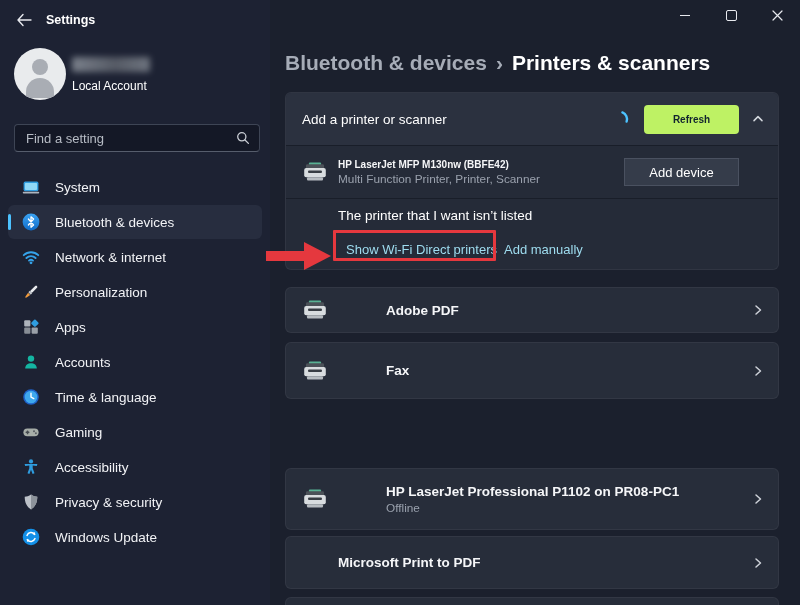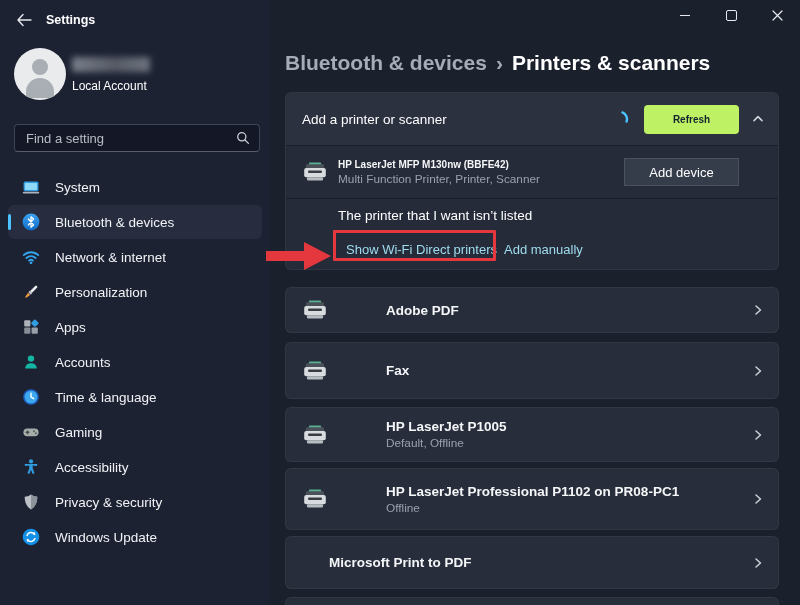--- a/index.html
+++ b/index.html
@@ -68,21 +68,21 @@
         display:flex;align-items:center;justify-content:center;}
   .exp-row3{position:relative;height:72px;border-top:1px solid #191e29;}
   .nl-text{position:absolute;left:52px;top:9px;font-size:13.5px;color:#fff;}
   .link{font-size:13px;color:#9edcef;cursor:pointer;}
   .nl-link1{position:absolute;left:60px;top:43px;}
   .nl-link2{position:absolute;left:218px;top:43px;}
   .red-box{position:absolute;left:47px;top:31px;width:163px;height:31px;box-sizing:border-box;
         border:3px solid #e5383e;border-radius:1px;z-index:4;}
   
   .list-row{height:100%;display:flex;align-items:center;padding:0 14px 0 16px;gap:48px;}
-  .list-row.no-icon .row-text{margin-left:27px;}
+  .list-row.no-icon .row-text{margin-left:36px;}
   .list-title{font-size:13.5px;font-weight:600;color:#f5f6f8;white-space:nowrap;}
   .chev-right{width:12px;height:12px;margin-left:10px;flex:none;display:flex;align-items:center;}
   .card2{top:287px;height:46px;}
   .card3{top:342px;height:57px;}
   .card4{top:407px;height:55px;}
   .card5{top:468px;height:62px;}
   .card6{top:536px;height:53px;}
   .card7{top:597px;height:40px;}
   
   .arrow-shaft{position:absolute;left:266px;top:251px;width:42px;height:10px;background:#e5383e;z-index:5;}
@@ -168,40 +168,20 @@
             <div class="list-title">Fax</div>
           </div>
         <span class="chev-right">
             <svg viewBox="0 0 12 12" width="12" height="12">
               <path d="M4 2 L8.5 6 L4 10" stroke="#ced2d9" stroke-width="1.5" fill="none" stroke-linecap="round" stroke-linejoin="round"></path>
             </svg>
           </span>
       </div>
     </div>
 
-    <div class="card card4">
-      <div class="list-row">
-        <svg class="printer-ic" viewBox="0 0 26 20">
-          <rect x="7" y="0.5" width="12" height="3.4" rx="0.8" fill="#58b193"></rect>
-            <rect x="4" y="2.2" width="18" height="5" rx="1.4" fill="#4b5158"></rect>
-            <rect x="2.2" y="6" width="21.6" height="9.2" rx="2" fill="#d8dcdf"></rect>
-            <rect x="6" y="8.6" width="14" height="2.4" rx="1.1" fill="#383d44"></rect>
-            <rect x="5" y="15.2" width="16" height="3.2" rx="1" fill="#b7bcc1"></rect>
-        </svg>
-        <div class="row-text">
-            <div class="list-title">HP LaserJet P1005</div>
-            <div class="row-sub">Default, Offline</div>
-          </div>
-        <span class="chev-right">
-            <svg viewBox="0 0 12 12" width="12" height="12">
-              <path d="M4 2 L8.5 6 L4 10" stroke="#ced2d9" stroke-width="1.5" fill="none" stroke-linecap="round" stroke-linejoin="round"></path>
-            </svg>
-          </span>
-      </div>
-    </div>
 
     <div class="card card5">
       <div class="list-row">
         <svg class="printer-ic" viewBox="0 0 26 20">
           <rect x="7" y="0.5" width="12" height="3.4" rx="0.8" fill="#58b193"></rect>
             <rect x="4" y="2.2" width="18" height="5" rx="1.4" fill="#4b5158"></rect>
             <rect x="2.2" y="6" width="21.6" height="9.2" rx="2" fill="#d8dcdf"></rect>
             <rect x="6" y="8.6" width="14" height="2.4" rx="1.1" fill="#383d44"></rect>
             <rect x="5" y="15.2" width="16" height="3.2" rx="1" fill="#b7bcc1"></rect>
         </svg>

